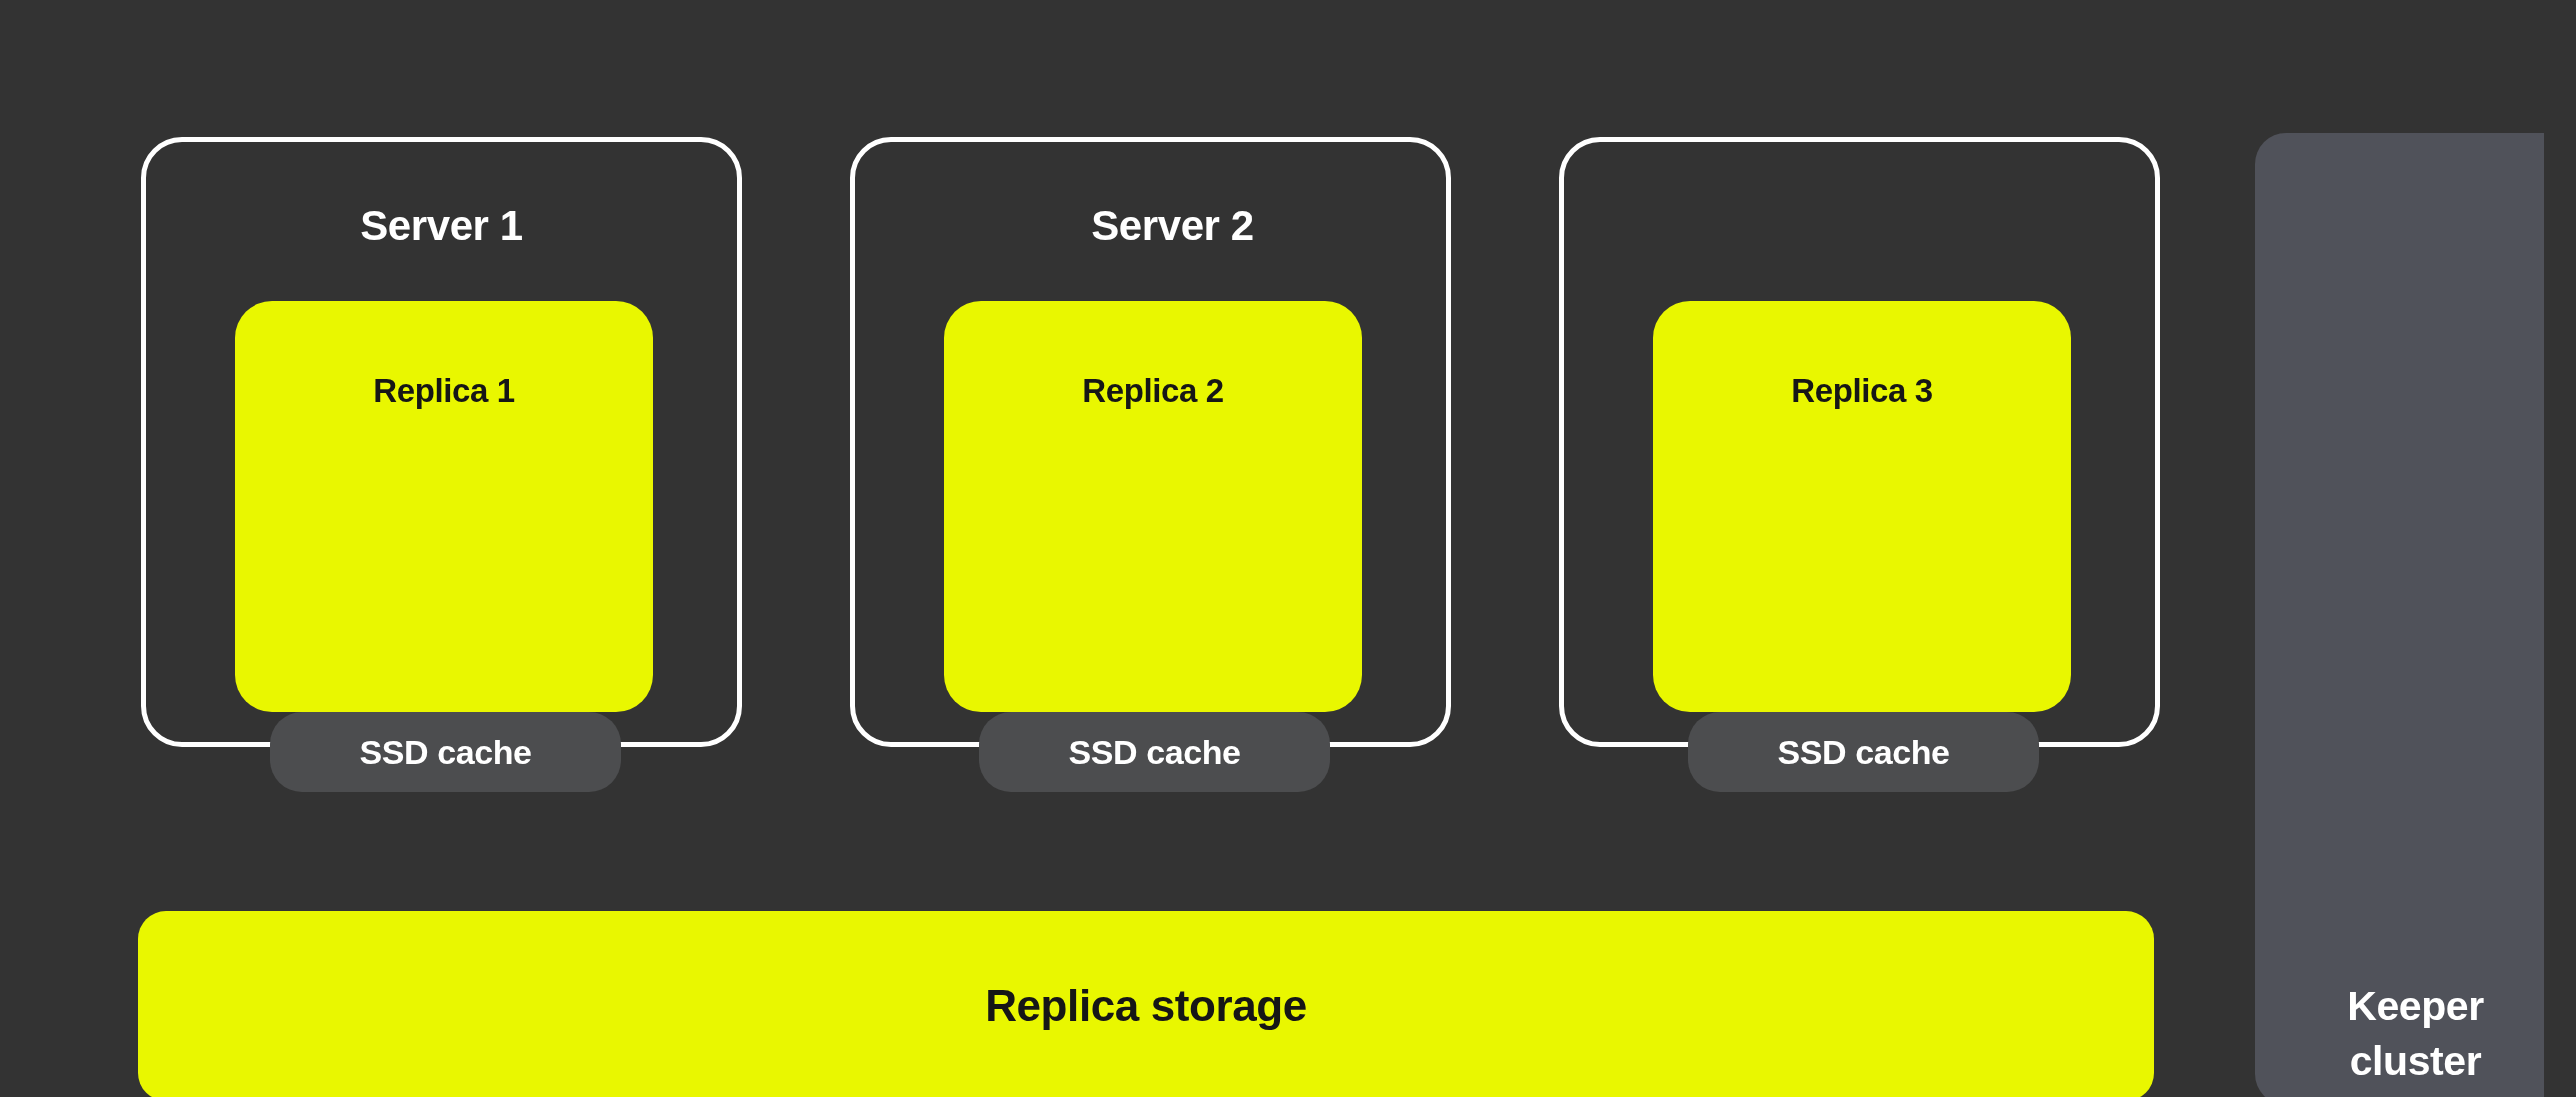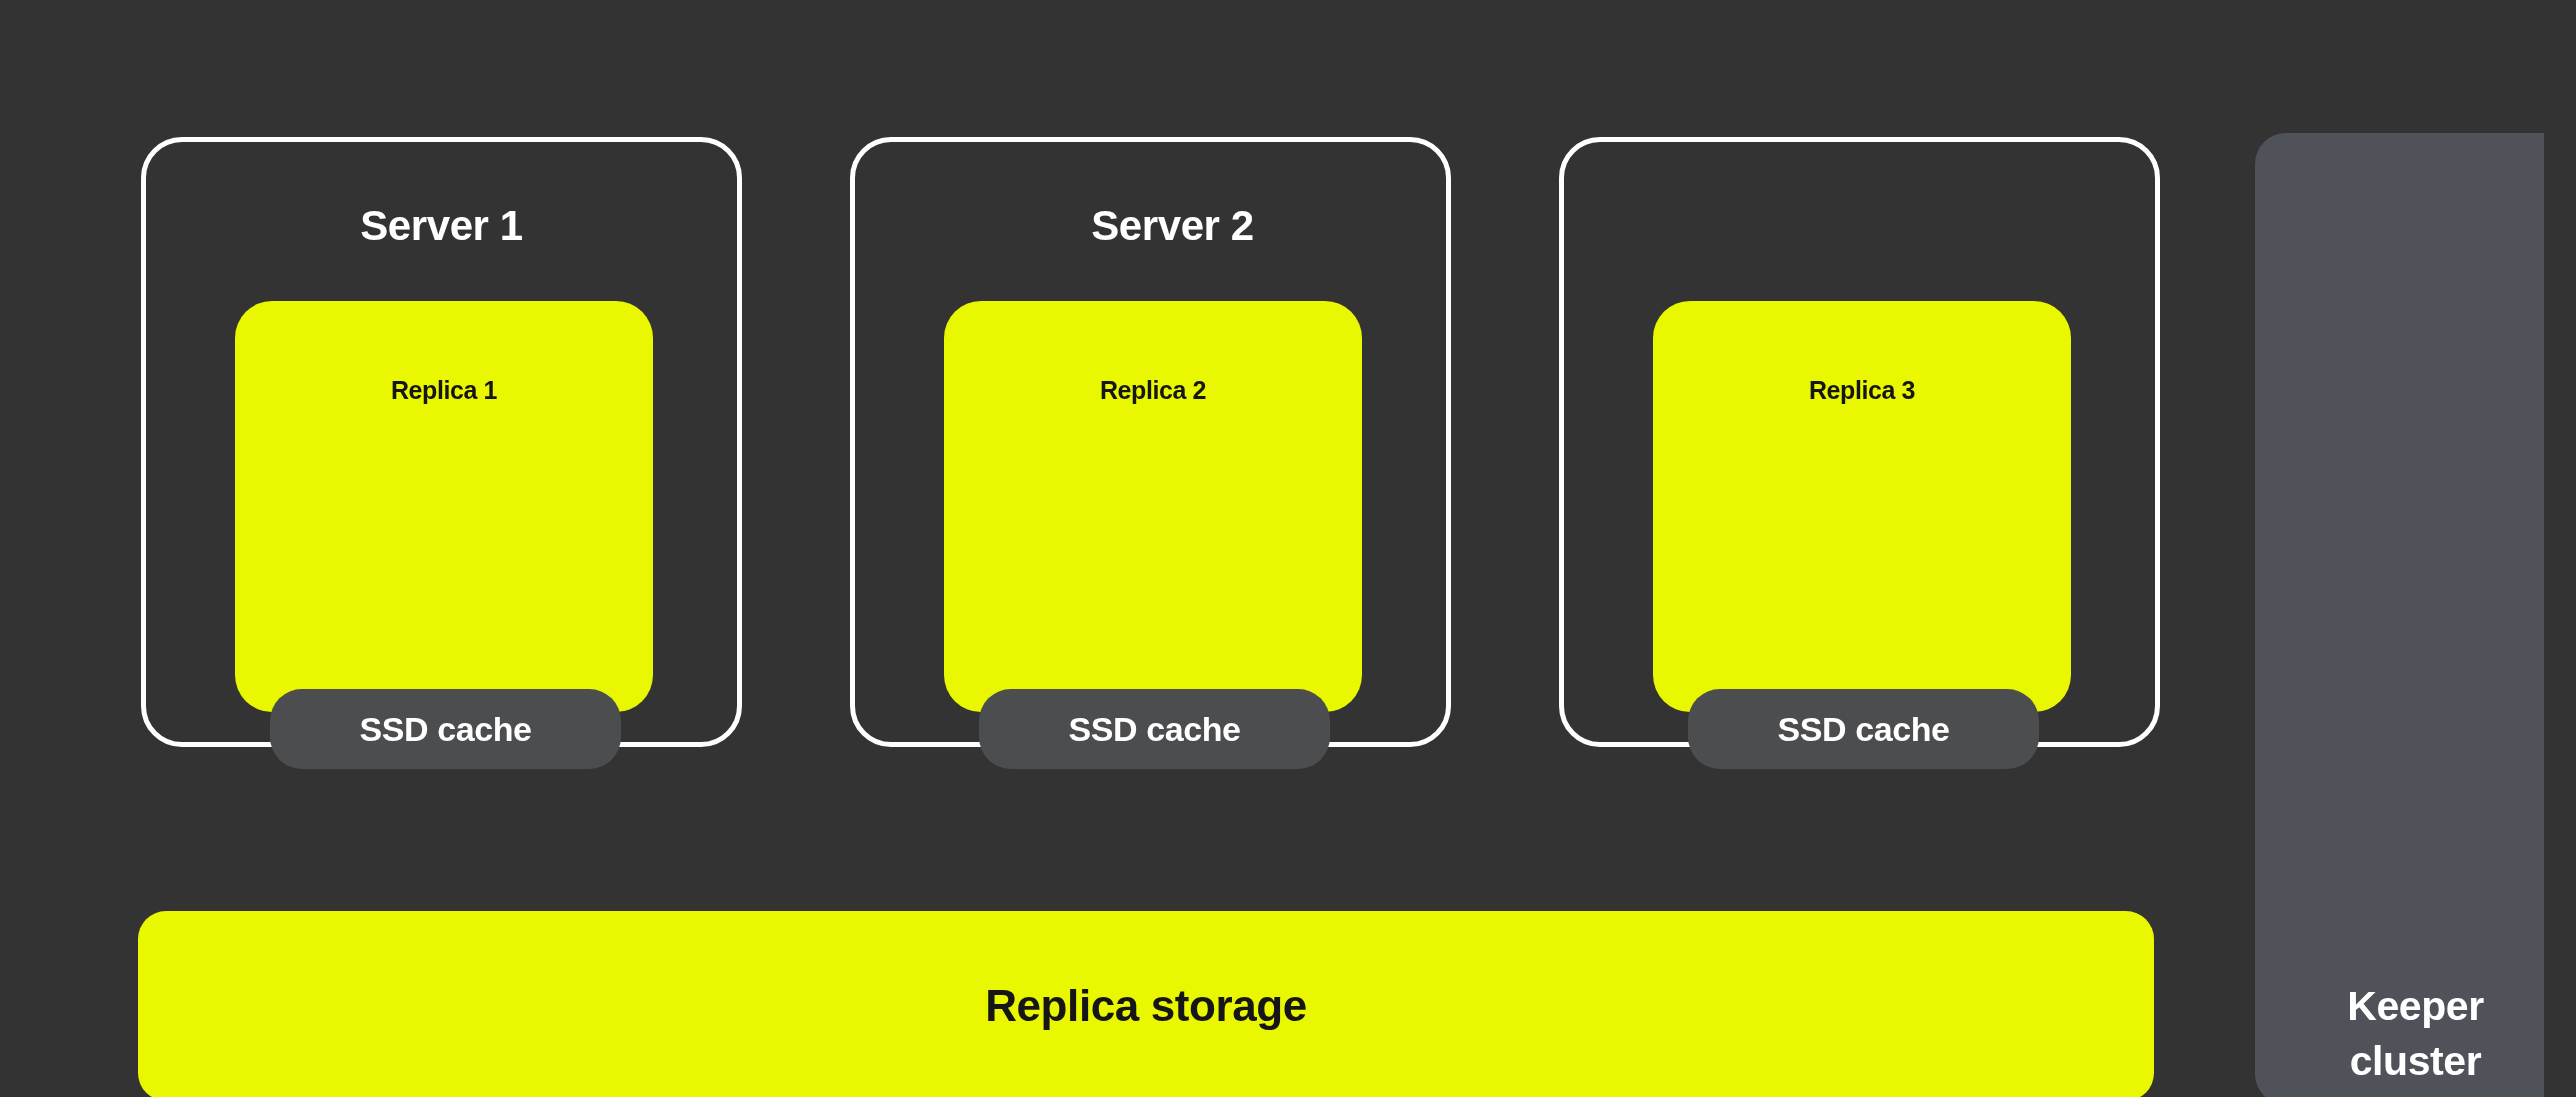--- a/index.html
+++ b/index.html
@@ -64,30 +64,30 @@
     z-index: 2;
   }
   .replica-1 { left: 171px; }
   .replica-2 { left: 880px; }
   .replica-3 { left: 1589px; }
 
   .replica-title {
     padding-top: 55px;
     text-align: center;
     color: var(--text-dark);
-    font-size: 25px;
+    font-size: 33px;
     font-weight: 700;
     letter-spacing: -0.4px;
     line-height: 37px;
   }
 
   
   .ssd-cache {
     position: absolute;
-    top: 625px;
+    top: 648px;
     width: 351px;
     height: 80px;
     background: var(--cache-gray);
     border-radius: 32px;
     display: flex;
     align-items: center;
     justify-content: center;
     color: var(--text-light);
     font-size: 34px;
     font-weight: 700;

